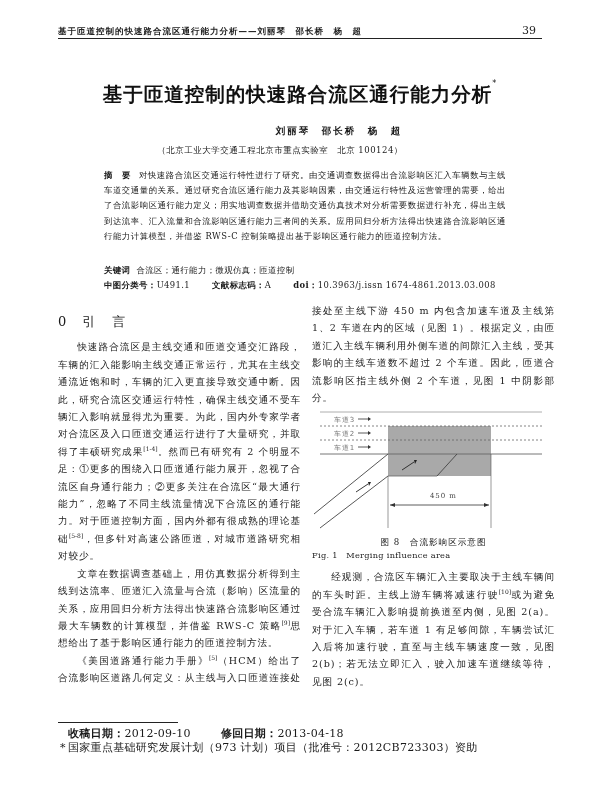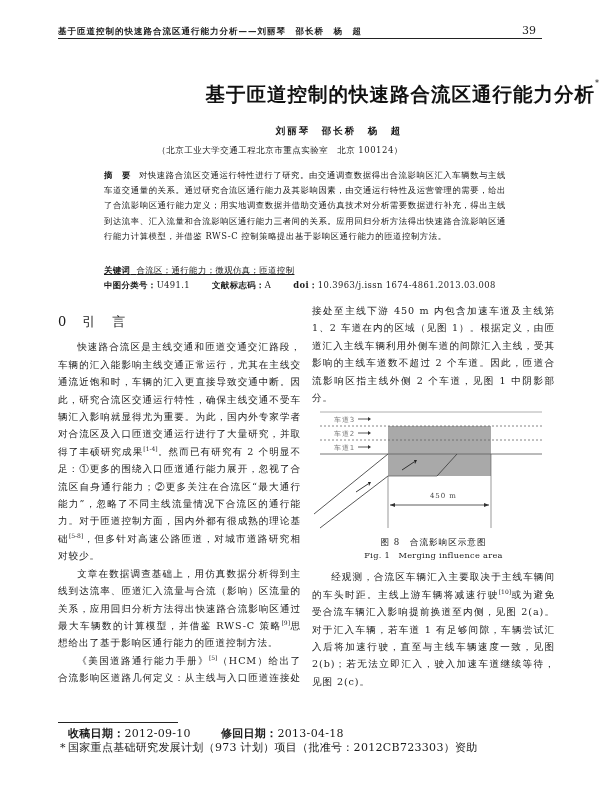--- a/index.html
+++ b/index.html
@@ -9,58 +9,58 @@
     }
     .running-head {
       position: absolute; left: 58px; top: 20px; width: 484px; height: 18px;
       border-bottom: 1.5px solid #222;
       font-size: 8.5px; font-weight: bold; letter-spacing: 1px; color: #222;
     }
     .running-head .rh-title { position: absolute; left: 0; top: 6px; }
     .running-head .rh-page { position: absolute; right: 6px; top: 4px; font-weight: normal; font-size: 11px; letter-spacing: 0; }
 
     .title {
-      position: absolute; left: 0; width: 600px; top: 81px; text-align: right;
+      position: absolute; left: 0; width: 600px; top: 81px; text-align: center;
       font-family: "DejaVu Sans", "Liberation Sans", sans-serif;
       font-size: 19.5px; font-weight: bold; letter-spacing: 1px; color: #111;
     }
     .title sup { font-size: 8px; font-weight: normal; vertical-align: top; position: relative; top: -2px; }
     .authors {
       position: absolute; left: 0; width: 600px; top: 125px; text-align: center;
       font-size: 9.5px; font-weight: bold; word-spacing: 10px; letter-spacing: 2px; margin-left: 39px;
     }
     .affil {
       position: absolute; left: 0; width: 560px; top: 145px; text-align: center;
       font-size: 8.5px; letter-spacing: 0.5px;
     }
 
     .abstract {
       position: absolute; left: 104px; top: 168px; width: 402px;
       font-size: 8.4px; line-height: 15.2px; letter-spacing: 0.55px; text-align: justify;
     }
     .abstract .lbl { font-weight: bold; margin-right: 8px; }
     .meta-line { position: absolute; left: 104px; font-size: 8.4px; letter-spacing: 0.4px; }
     .meta-line .lbl { font-weight: bold; }
-    .kw { top: 265px; text-decoration: underline; }
+    .kw { top: 265px; }
     .cls { top: 280px; }
     .cls .gap { display: inline-block; width: 22px; }
 
     .col { position: absolute; font-size: 9.6px; line-height: 17.4px; letter-spacing: 0.9px; text-align: justify; }
     .col-left { left: 58px; top: 305px; width: 243px; }
     .col-right { left: 312px; top: 302px; width: 243px; }
     .h-sec { font-family: "DejaVu Sans", "Liberation Sans", sans-serif; font-size: 13px; letter-spacing: 2px; margin: 8px 0 8px 0; }
     .h-sec .num { font-family: "DejaVu Serif", serif; margin-right: 14px; }
     .h-sec.sec1 { font-size: 12.5px; margin: 10px 0 6px 0; letter-spacing: 1.5px; }
     .para { text-indent: 2em; margin: 0; }
     .para.noindent { text-indent: 0; }
     sup.cite { font-size: 6px; vertical-align: top; position: relative; top: -3px; letter-spacing: 0; }
 
     .figure { position: relative; width: 243px; height: 150px; margin: 4px 0 0 0; }
     .fig-cap-cn { text-align: center; font-size: 8.6px; line-height: 13px; letter-spacing: 1px; }
-    .fig-cap-en { text-align: center; font-size: 8.2px; line-height: 13px; letter-spacing: 0.3px; margin-bottom: 4px; }
+    .fig-cap-en { text-align: left; font-size: 8.2px; line-height: 13px; letter-spacing: 0.3px; margin-bottom: 4px; }
 
     .footnote-rule { position: absolute; left: 58px; top: 722px; width: 120px; border-top: 1px solid #222; }
     .footnotes { position: absolute; left: 68px; top: 727px; width: 480px; font-size: 11px; line-height: 14px; letter-spacing: 0.3px; }
     .footnotes .lbl { font-weight: bold; }
     .footnotes .star { position: absolute; left: -8px; }
     .footnotes .gap { display: inline-block; width: 30px; }
   </style>
 </head>
 <body>
 

